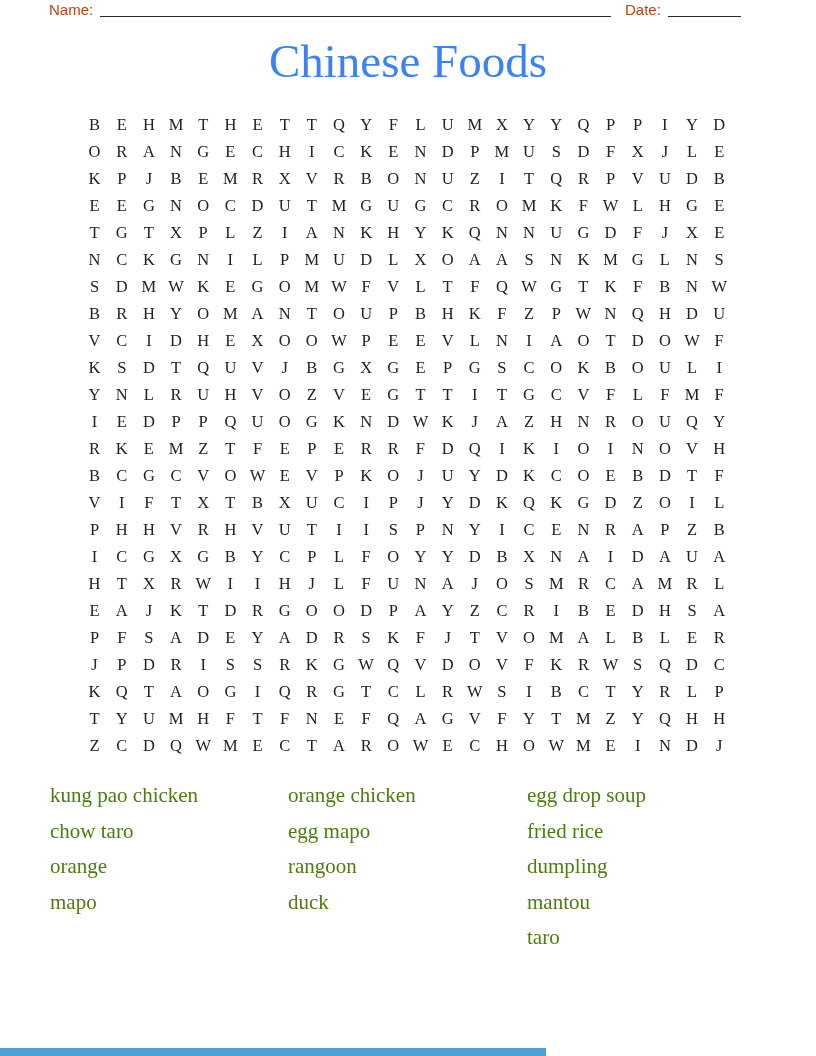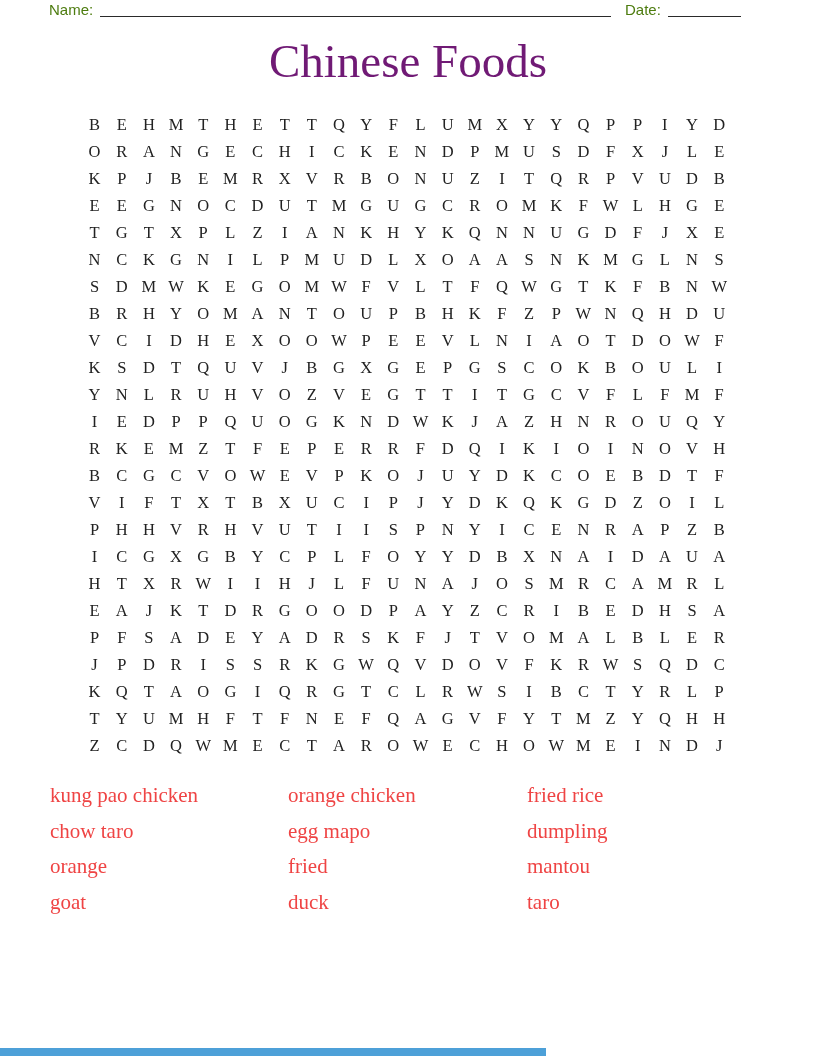--- a/index.html
+++ b/index.html
@@ -1,35 +1,35 @@
 <!DOCTYPE html>
 <html><head>
 <meta charset="utf-8">
 <style>
   html,body{margin:0;padding:0;background:#fff;}
   .page{position:relative;width:816px;height:1056px;background:#ffffff;overflow:hidden;
         font-family:"Liberation Serif",serif;color:#1c1c1c;}
   
   .hdr-label{position:absolute;top:1px;font-family:"Liberation Sans",sans-serif;
-             font-size:15px;color:#4d7c0f;}
+             font-size:15px;color:#c2410c;}
   .name-label{left:49px;}
   .date-label{left:625px;}
   .blank-line{position:absolute;top:0;height:16px;border-bottom:1.5px solid #2a2a2a;}
   .name-line{left:100px;width:511px;}
   .date-line{left:668px;width:73px;}
   
   .title{position:absolute;top:34px;left:0;width:100%;text-align:center;
-         font-family:"Liberation Serif",serif;font-size:47px;font-weight:400;color:#701a75;}
+         font-family:"Liberation Serif",serif;font-size:47px;font-weight:400;color:#3b82f6;}
   
   .grid{position:absolute;left:81px;top:111px;display:grid;
         grid-template-columns:repeat(24,27.17px);grid-auto-rows:27px;}
   .cell{display:flex;align-items:center;justify-content:center;
         font-family:"Liberation Serif",serif;font-size:16.5px;color:#222;}
   
-  .word-col{position:absolute;top:778px;font-size:21px;line-height:35.6px;color:#ef4444;}
+  .word-col{position:absolute;top:778px;font-size:21px;line-height:35.6px;color:#4d7c0f;}
   .word-col.c1{left:50px;}
   .word-col.c2{left:288px;}
   .word-col.c3{left:527px;}
   
   .footer-bar{position:absolute;left:0;bottom:0;width:546px;height:8px;}
 </style>
 </head>
 <body>
 
 <div class="page">
@@ -618,29 +618,30 @@
       <span class="cell">I</span>
       <span class="cell">N</span>
       <span class="cell">D</span>
       <span class="cell">J</span>
     </div>
 
   <div class="word-col c1">
       <div class="word">kung pao chicken</div>
       <div class="word">chow taro</div>
       <div class="word">orange</div>
-      <div class="word">goat</div>
+      <div class="word">mapo</div>
     </div>
   <div class="word-col c2">
       <div class="word">orange chicken</div>
       <div class="word">egg mapo</div>
-      <div class="word">fried</div>
+      <div class="word">rangoon</div>
       <div class="word">duck</div>
     </div>
   <div class="word-col c3">
+      <div class="word">egg drop soup</div>
       <div class="word">fried rice</div>
       <div class="word">dumpling</div>
       <div class="word">mantou</div>
       <div class="word">taro</div>
     </div>
 
   <div class="footer-bar" style="background: rgb(77, 160, 216);"></div>
 
 </div>
 

